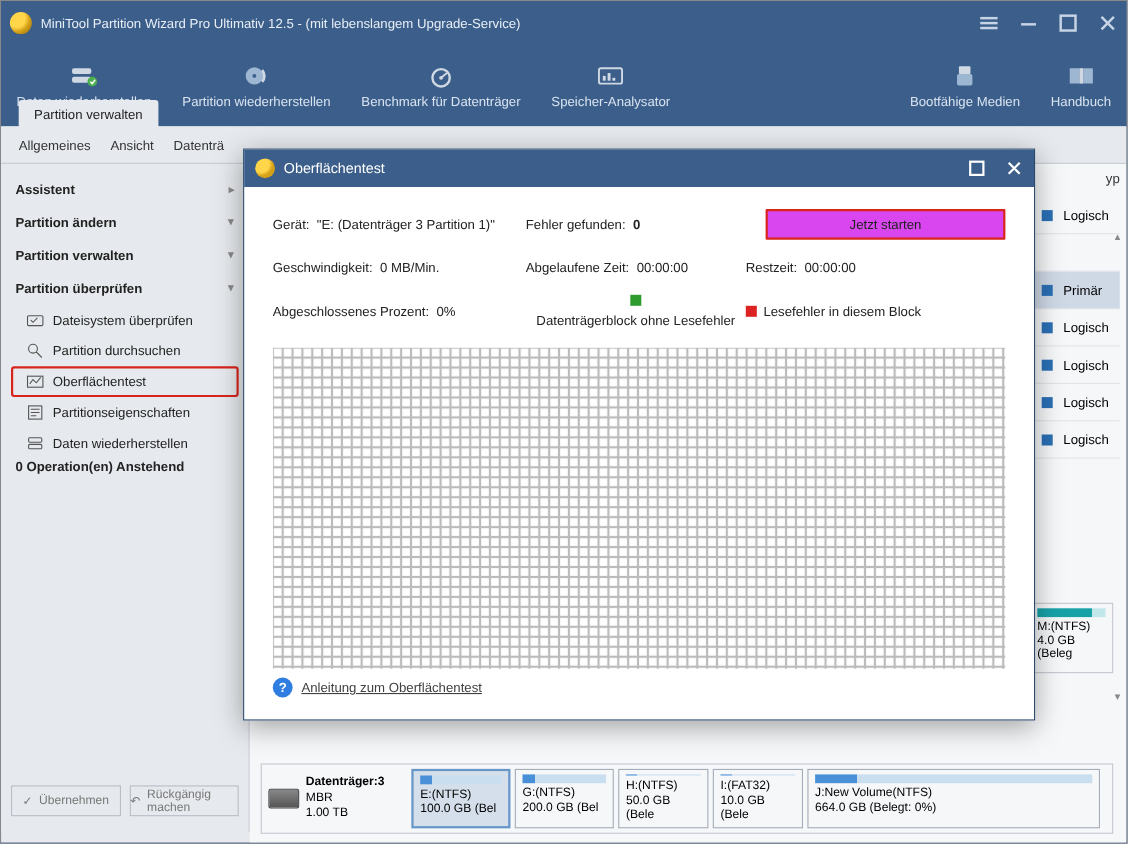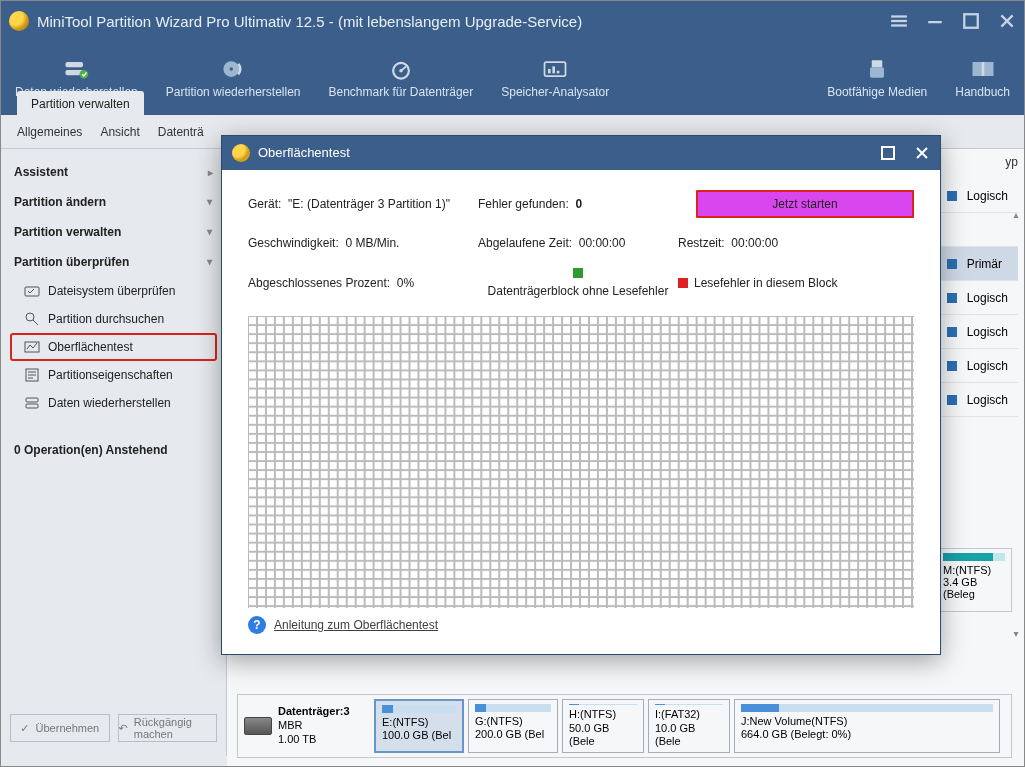--- a/index.html
+++ b/index.html
@@ -1,41 +1,41 @@
 <!DOCTYPE html>
 <html><head>
 <meta charset="utf-8">
 <style>
   * { box-sizing: border-box; margin: 0; padding: 0; font-family: "Segoe UI", Tahoma, sans-serif; }
   body { width: 1025px; height: 767px; overflow: hidden; background: #3b5f8a; border: 1px solid #888; }
   
   .titlebar { height: 40px; background: #3b5f8a; color: #e8eef6; display: flex; align-items: center; padding: 0 8px; }
   .app-icon { width: 20px; height: 20px; margin-right: 8px; background: radial-gradient(circle at 30% 30%, #ffd54a 0 40%, #d4a017 60%, #8b6914 100%); border-radius: 50%; position: relative; }
-  .title-text { font-size: 15px; flex: 1; }
+  .title-text { font-size: 12px; flex: 1; }
   .win-controls { display: flex; gap: 18px; }
   .win-btn { width: 18px; height: 18px; cursor: pointer; color: #c7d4e5; }
   .win-btn svg { width: 100%; height: 100%; }
   
   .toolbar { height: 74px; background: #3b5f8a; display: flex; align-items: center; padding: 0 14px; gap: 28px; color: #d9e3f0; font-size: 12px; }
   .toolbar .spacer { flex: 1; }
   .tool-item { display: flex; flex-direction: column; align-items: center; gap: 4px; cursor: pointer; }
   .tool-icon { width: 28px; height: 24px; }
   
   .main-wrap { position: relative; height: calc(100% - 114px); background: #d7dbe0; }
   
   .ribbon-tab { position: absolute; top: -24px; left: 16px; background: #e6e9ed; color: #222; font-size: 12px; padding: 6px 14px; border-radius: 3px 3px 0 0; }
   .ribbon-sub { position: absolute; top: 0; left: 0; width: 100%; height: 34px; background: #e6e9ed; display: flex; align-items: center; gap: 18px; padding-left: 16px; font-size: 12px; color: #333; border-bottom: 1px solid #c3c8cf; }
   
   .sidebar { position: absolute; top: 34px; left: 0; bottom: 10px; width: 226px; background: #e6e9ed; border-right: 1px solid #c3c8cf; padding: 8px 9px; font-size: 12px; color: #222; display: flex; flex-direction: column; }
   .side-hdr { font-weight: 600; padding: 8px 4px; display: flex; justify-content: space-between; align-items: center; }
   .side-hdr .chev { color: #888; font-size: 10px; }
   .side-item { display: flex; align-items: center; gap: 8px; padding: 6px 4px 6px 14px; cursor: pointer; }
   .side-item .sicon { width: 16px; height: 16px; display: inline-block; }
   .side-hl { border: 2px solid #d9241c; border-radius: 3px; padding: 4px 2px 4px 12px; }
-  .side-pending { margin-top: 26px; font-weight: 600; padding-left: 4px; }
+  .side-pending { margin-top: 0; font-weight: 600; padding-left: 4px; }
   .side-bottom { margin-top: auto; display: flex; gap: 8px; padding: 6px 0; }
   .btn-flat { flex: 1; height: 28px; background: #e6e9ed; border: 1px solid #b8bec7; color: #777; font-size: 11px; display: flex; align-items: center; justify-content: center; gap: 6px; cursor: pointer; }
   
   .content-right { position: absolute; top: 34px; left: 226px; right: 0; bottom: 0; background: #f6f7f9; }
   .col-hdr-right { position: absolute; top: 0; right: 6px; height: 26px; display: flex; align-items: center; gap: 26px; font-size: 12px; color: #333; }
   .part-rows-right { position: absolute; top: 30px; right: 6px; display: flex; flex-direction: column; gap: 0; }
   .part-row { height: 34px; display: flex; align-items: center; gap: 10px; padding: 0 10px; font-size: 12px; border-bottom: 1px solid #e0e3e8; }
   .part-row.sel { background: #cfd9e6; }
   .sq { width: 10px; height: 10px; display: inline-block; }
   .sq.blue { background: #2b6fb5; }
@@ -258,21 +258,21 @@
           </div>
       </div>
       <div class="scroll-edge">
           <span>▴</span>
           <span>▾</span>
         </div>
 
       <div class="strip2-right">
         <div class="part-bar teal"></div>
         <div>M:(NTFS)</div>
-        <div>3.4 GB (Beleg</div>
+        <div>4.0 GB (Beleg</div>
       </div>
 
       <div class="disk-strip" style="left:10px;">
         <div class="disk-info">
           <span class="disk-icon"></span>
           <div class="disk-text"><b>Datenträger:3</b><br><span>MBR</span><br><span>1.00 TB</span></div>
         </div>
         <div id="disk3-parts" style="display:flex; gap:4px; flex:1; height:100%;">
             <div class="part-block sel" style="width: 90px;">
               <div class="part-bar"></div>

